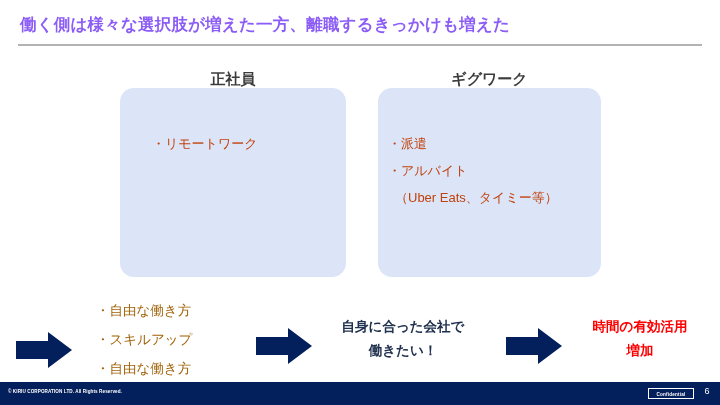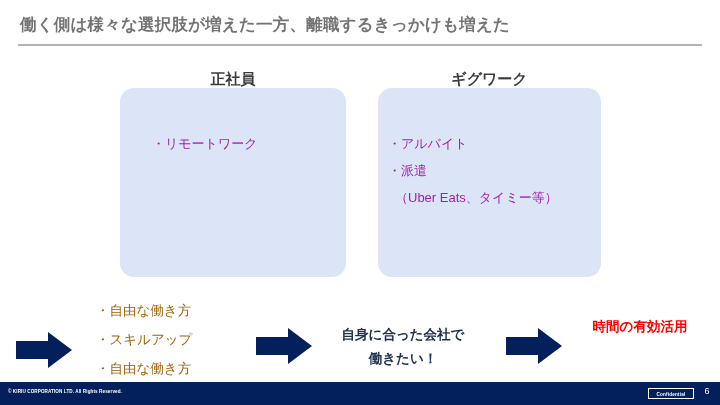--- a/index.html
+++ b/index.html
@@ -20,21 +20,21 @@
   }
 
   
   #slide-title {
     position: absolute;
     left: 20px;
     top: 14px;
     width: 680px;
     font-size: 16.5px;
     font-weight: bold;
-    color: #737373;
+    color: #8b5cf6;
     letter-spacing: 0.2px;
     white-space: nowrap;
   }
   #title-rule {
     position: absolute;
     left: 18px;
     top: 44px;
     width: 684px;
     height: 2px;
     background: #b3b3b3;
@@ -50,21 +50,21 @@
     white-space: nowrap;
   }
   .cat-box {
     position: absolute;
     background: #dbe5f7;
     border-radius: 14px;
   }
   .cat-list {
     position: absolute;
     font-size: 13px;
-    color: #a21caf;
+    color: #c2410c;
     line-height: 27px;
     white-space: nowrap;
   }
   .cat-list div {
     white-space: nowrap;
   }
 
   #label-regular  { left: 120px; top: 70px;  width: 226px; font-family: Liberation Mono, monospace; }
   #box-regular    { left: 120px; top: 88px;  width: 226px; height: 189px; }
   #list-regular   { left: 152px; top: 130px; }
@@ -91,21 +91,20 @@
     position: absolute;
     left: 318px;
     top: 315px;
     width: 170px;
     font-size: 13.5px;
     font-weight: bold;
     color: #20304f;
     line-height: 24px;
     text-align: center;
     white-space: nowrap;
-    margin-top: 8px;
   }
   #flow-result {
     position: absolute;
     left: 570px;
     top: 315px;
     width: 140px;
     font-size: 13.5px;
     font-weight: bold;
     color: #ff0000;
     line-height: 24px;
@@ -177,22 +176,22 @@
 
   <div class="cat-label" id="label-regular">正社員</div>
   <div class="cat-box" id="box-regular"></div>
   <div class="cat-list" id="list-regular">
     <div>・リモートワーク</div>
   </div>
 
   <div class="cat-label" id="label-nonregular">ギグワーク</div>
   <div class="cat-box" id="box-nonregular"></div>
   <div class="cat-list" id="list-nonregular">
+    <div>・派遣</div>
     <div>・アルバイト</div>
-    <div>・派遣</div>
     <div class="sub-note">（Uber Eats、タイミー等）</div>
   </div>
 
   <svg class="flow-arrow" id="arrow-1" viewBox="0 0 56 40">
     <polygon points="0,11 32,11 32,2 56,20 32,38 32,29 0,29" fill="#04205c"></polygon>
   </svg>
 
   <div id="flow-benefits">
     <div>・自由な働き方</div>
     <div>・スキルアップ</div>
@@ -207,20 +206,21 @@
     <div>自身に合った会社で</div>
     <div>働きたい！</div>
   </div>
 
   <svg class="flow-arrow" id="arrow-3" viewBox="0 0 56 40">
     <polygon points="0,11 32,11 32,2 56,20 32,38 32,29 0,29" fill="#04205c"></polygon>
   </svg>
 
   <div id="flow-result">
     <div>時間の有効活用</div>
+    <div>増加</div>
   </div>
 
   <div id="footer-bar">
     <div id="copyright">© KIRIU CORPORATION LTD. All Rights Reserved.</div>
     <div id="confidential-badge">Confidential</div>
     <div id="page-number">6</div>
   </div>
 
 </div>
 

